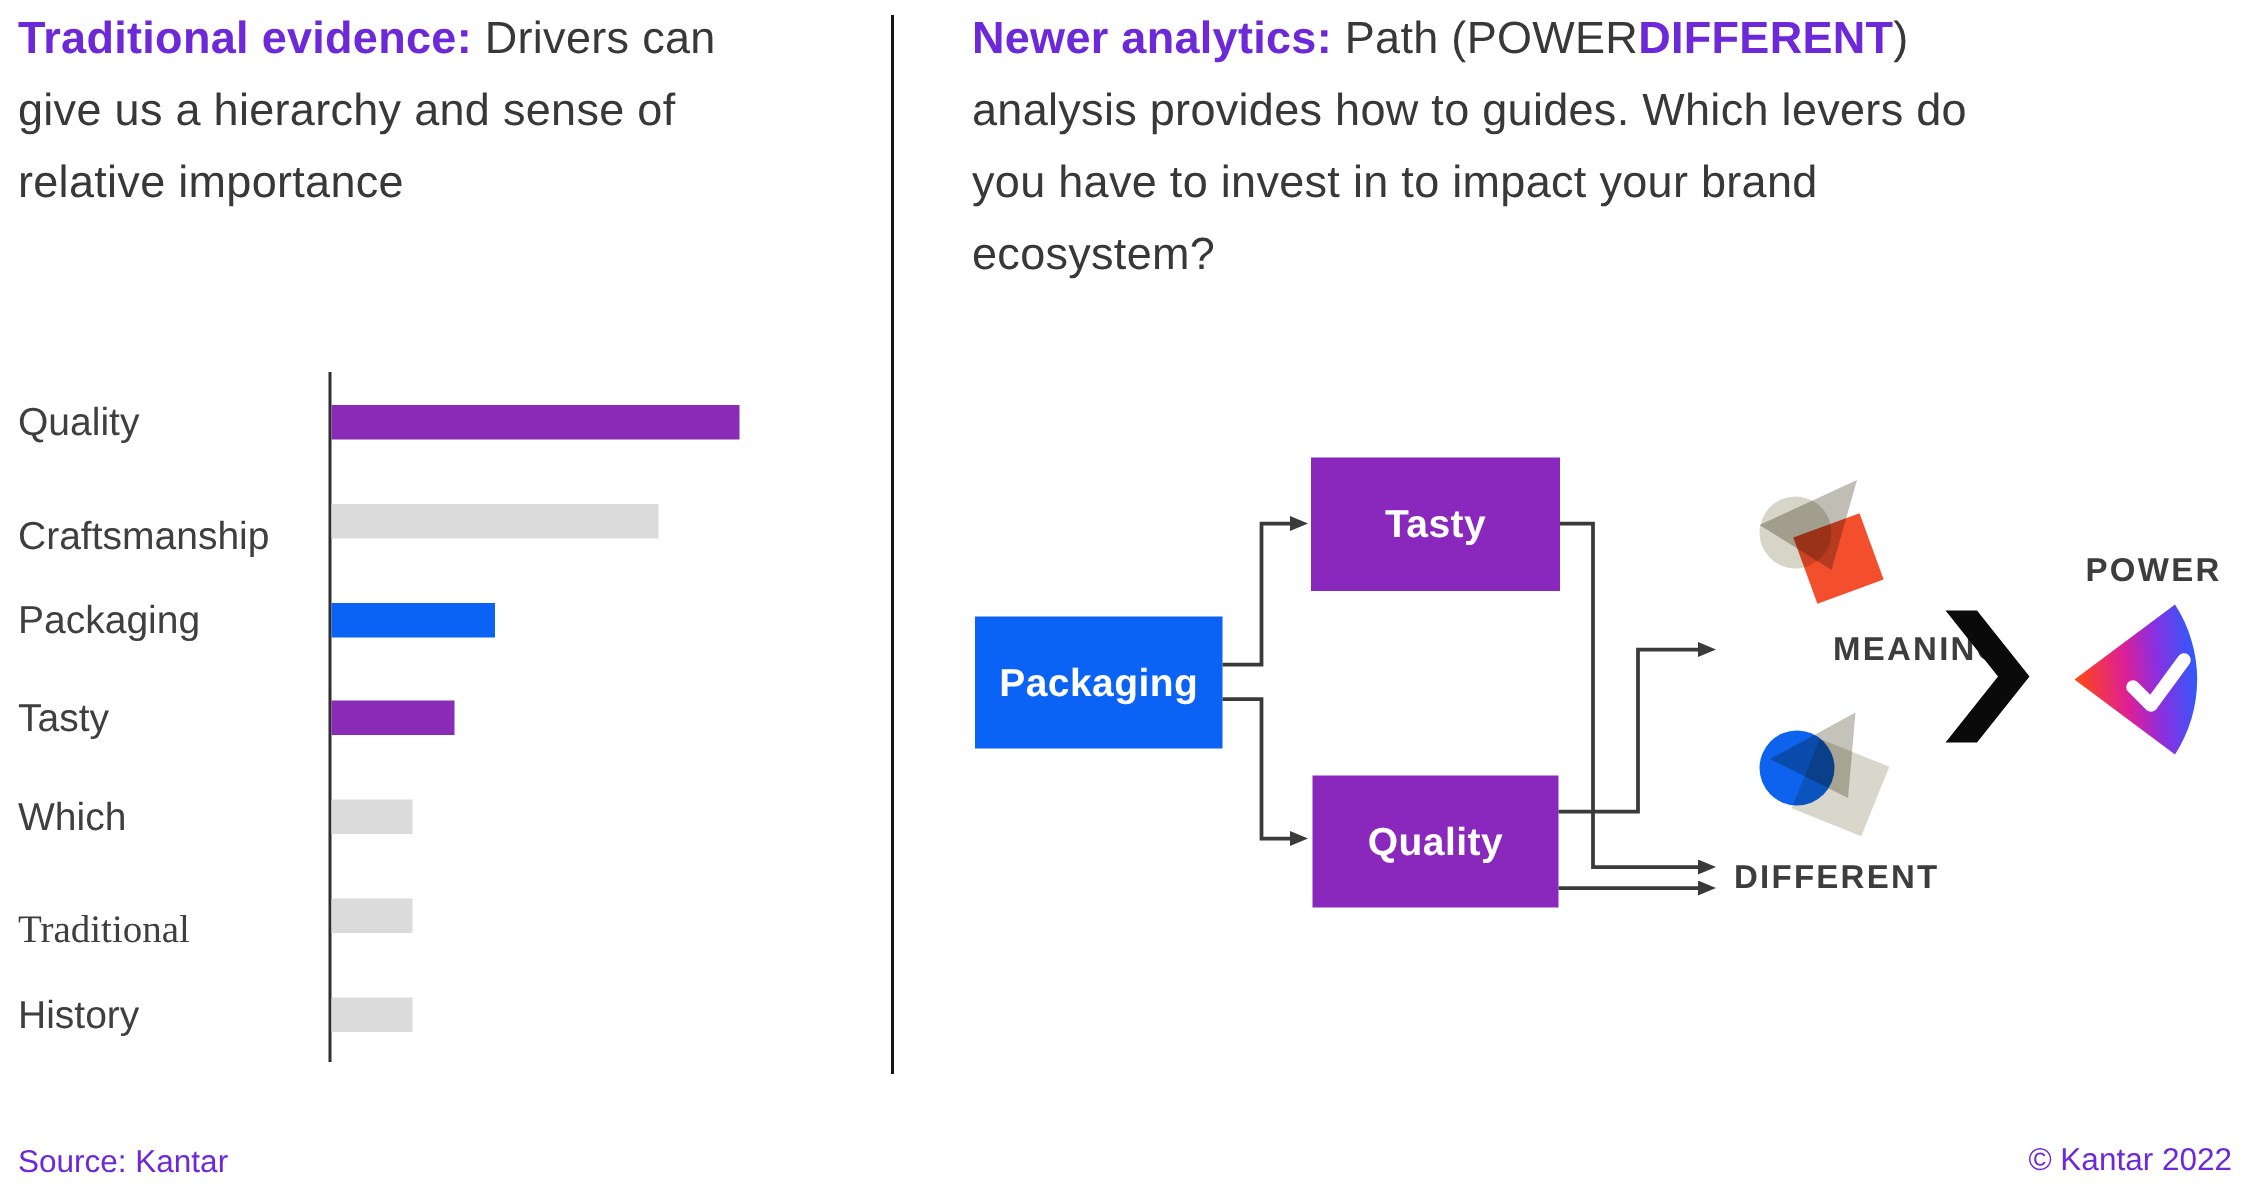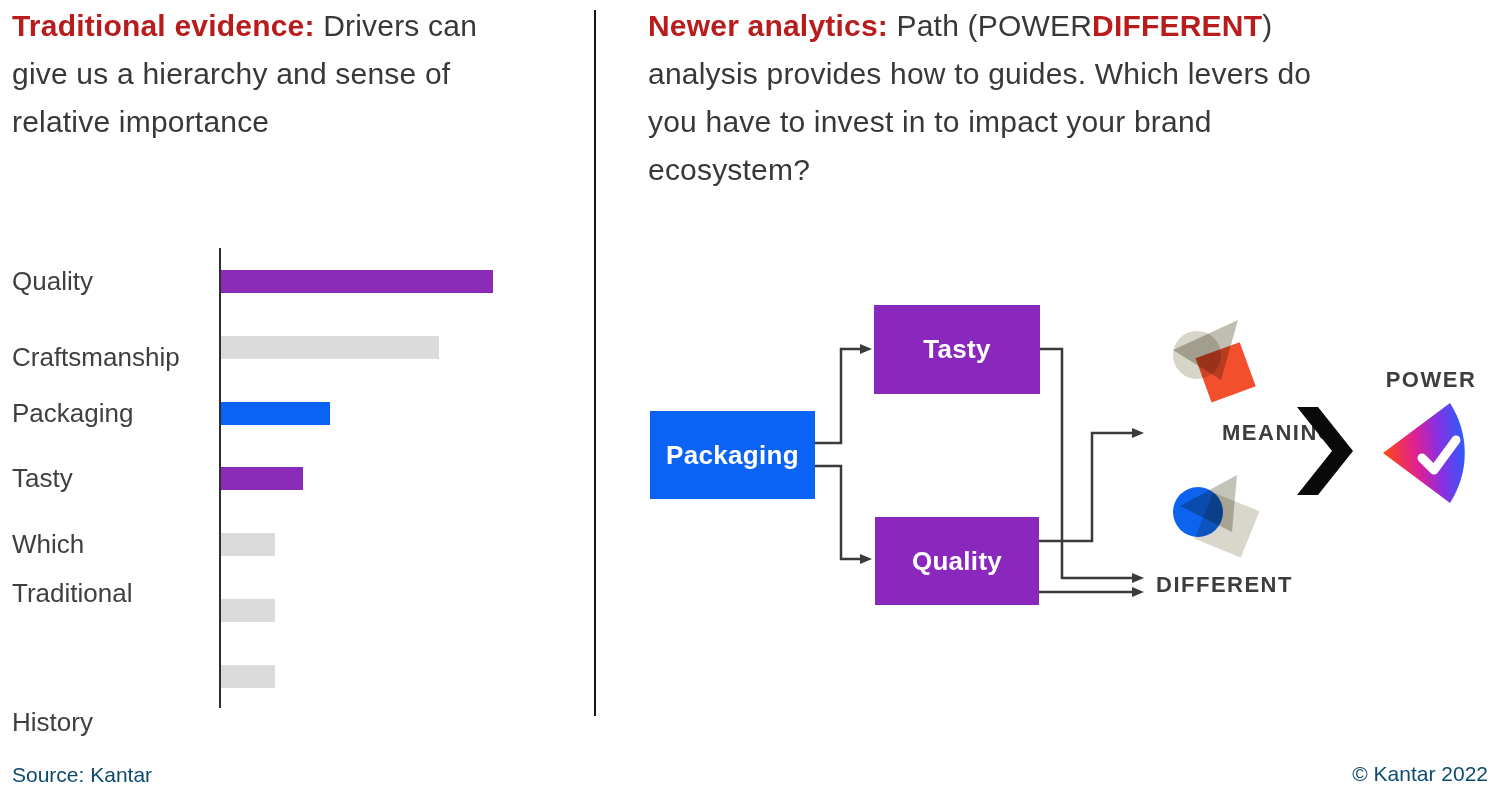--- a/index.html
+++ b/index.html
@@ -1,27 +1,27 @@
 <!DOCTYPE html>
 <html><head>
 <meta charset="utf-8">
 <style>
   *{box-sizing:border-box;margin:0;padding:0}
   html,body{width:1500px;height:800px}
   body{position:relative;background:#ffffff;font-family:"Liberation Sans",sans-serif;color:#383838;overflow:hidden}
   .abs{position:absolute}
   .title{font-size:30px;line-height:48px;font-weight:400;color:#383838;letter-spacing:.2px}
-  .title b{font-weight:700;color:#b91c1c}
+  .title b{font-weight:700;color:#6d28d9}
   .bar-label{position:absolute;left:12px;font-size:26px;color:#3f3f3f;height:31px;line-height:31px;white-space:nowrap}
   .bar{position:absolute;left:221px;height:23px}
   .axis-line{position:absolute;left:219px;top:248px;width:2px;height:460px;background:#2e2e2e}
   .divider{position:absolute;left:594px;top:10px;width:2px;height:706px;background:#161616}
   .node{position:absolute;display:flex;align-items:center;justify-content:center;color:#ffffff;font-size:26px;font-weight:700;letter-spacing:.3px}
   .cap{font-weight:700;font-size:22px;letter-spacing:1.5px;color:#3d3d3d;white-space:nowrap}
-  .footer-text{font-size:21px;color:#0c4a6e;white-space:nowrap}
+  .footer-text{font-size:21px;color:#6d28d9;white-space:nowrap}
   svg.overlay{position:absolute;left:0;top:0;pointer-events:none}
 </style>
 </head>
 <body>
 
 <div class="abs title" style="left:12px;top:2px;width:505px">
   <b>Traditional evidence:</b><span> Drivers can give us a hierarchy and sense of relative importance</span>
 </div>
 
 <div class="abs title" style="left:648px;top:2px;width:715px">
@@ -35,23 +35,23 @@
     <div class="bar-label" style="top: 266px;">Quality</div>
     <div class="bar" style="top: 270px; width: 272px; background: rgb(138, 43, 184);"></div>
     <div class="bar-label" style="top: 342px;">Craftsmanship</div>
     <div class="bar" style="top: 335.8px; width: 218px; background: rgb(219, 219, 219);"></div>
     <div class="bar-label" style="top: 397.6px;">Packaging</div>
     <div class="bar" style="top: 401.6px; width: 109px; background: rgb(11, 99, 245);"></div>
     <div class="bar-label" style="top: 463.4px;">Tasty</div>
     <div class="bar" style="top: 467.4px; width: 82px; background: rgb(138, 43, 184);"></div>
     <div class="bar-label" style="top: 529.2px;">Which</div>
     <div class="bar" style="top: 533.2px; width: 54px; background: rgb(219, 219, 219);"></div>
-    <div class="bar-label" style="top: 578px;">Traditional</div>
+    <div class="bar-label" style="top: 604px; font-family: Liberation Serif, serif;">Traditional</div>
     <div class="bar" style="top: 599px; width: 54px; background: rgb(219, 219, 219);"></div>
-    <div class="bar-label" style="top: 660.8px; margin-top: 46px;">History</div>
+    <div class="bar-label" style="top: 660.8px;">History</div>
     <div class="bar" style="top: 664.8px; width: 54px; background: rgb(219, 219, 219);"></div>
   </div>
 
 <div class="node" style="left: 650px; top: 411px; width: 165px; height: 88px; background: rgb(11, 99, 245);">
   <span>Packaging</span>
 </div>
 <div class="node" style="left: 874px; top: 305px; width: 166px; height: 89px; background: rgb(138, 40, 190);">
   <span>Tasty</span>
 </div>
 <div class="node" style="left: 875px; top: 517px; width: 164px; height: 88px; background: rgb(138, 40, 190);">
@@ -84,21 +84,21 @@
   <circle cx="38" cy="44" r="25" fill="#0D63EE"></circle>
   <rect x="42" y="32" width="50" height="50" fill="#D7D5C8" opacity="0.95" transform="rotate(22 67 57)" style="mix-blend-mode:multiply"></rect>
   <polygon points="77,7 20,38 72,64" fill="#8A8776" opacity="0.5" style="mix-blend-mode:multiply"></polygon>
 </svg>
 <div class="abs cap" style="left:1156px;top:572px">DIFFERENT</div>
 
 <svg class="abs" style="left:1295px;top:404px" width="60" height="94" viewBox="0 0 60 94">
   <polygon points="2,3 23,3 58,47 23,91 2,91 37,47" fill="#0A0A0A"></polygon>
 </svg>
 
-<div class="abs cap" style="left:1381px;top:367px;width:100px;text-align:center">POWER</div>
+<div class="abs cap" style="left:1381px;top:367px;width:100px;text-align:right">POWER</div>
 <svg class="abs" style="left:1380px;top:396px" width="102" height="112" viewBox="0 0 102 112">
   <defs>
     <linearGradient id="pg" x1="0" y1="0.55" x2="1" y2="0.42">
       <stop offset="0" stop-color="#FF4A10"></stop>
       <stop offset="0.42" stop-color="#DD1F96"></stop>
       <stop offset="0.68" stop-color="#8A2FE0"></stop>
       <stop offset="1" stop-color="#2E5BFB"></stop>
     </linearGradient>
   </defs>
   <path d="M3,57 L70,7 A92,92 0 0 1 70,107 Z" fill="url(#pg)"></path>

